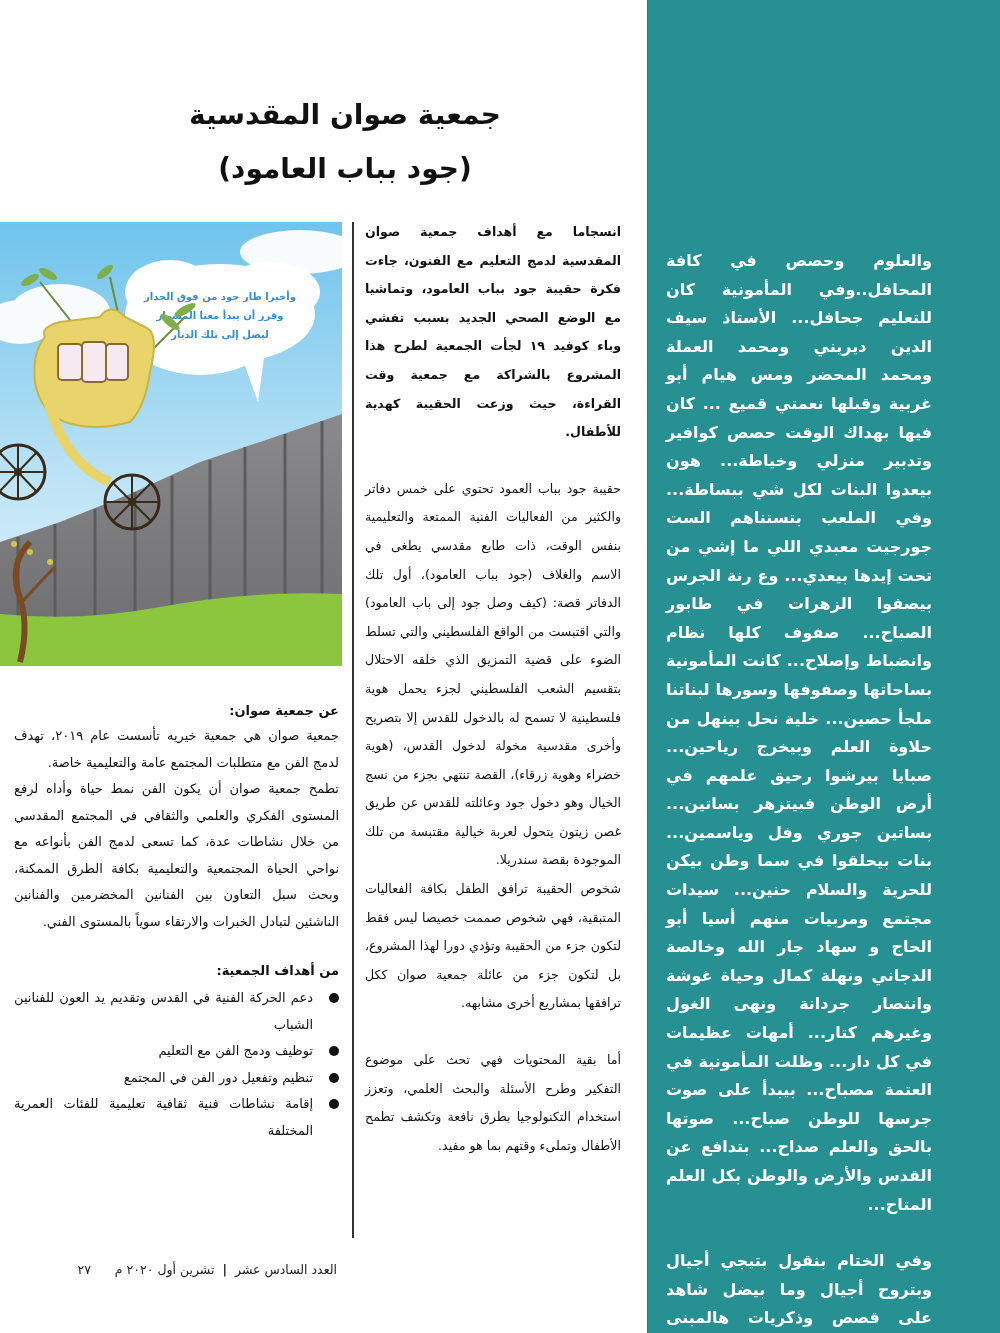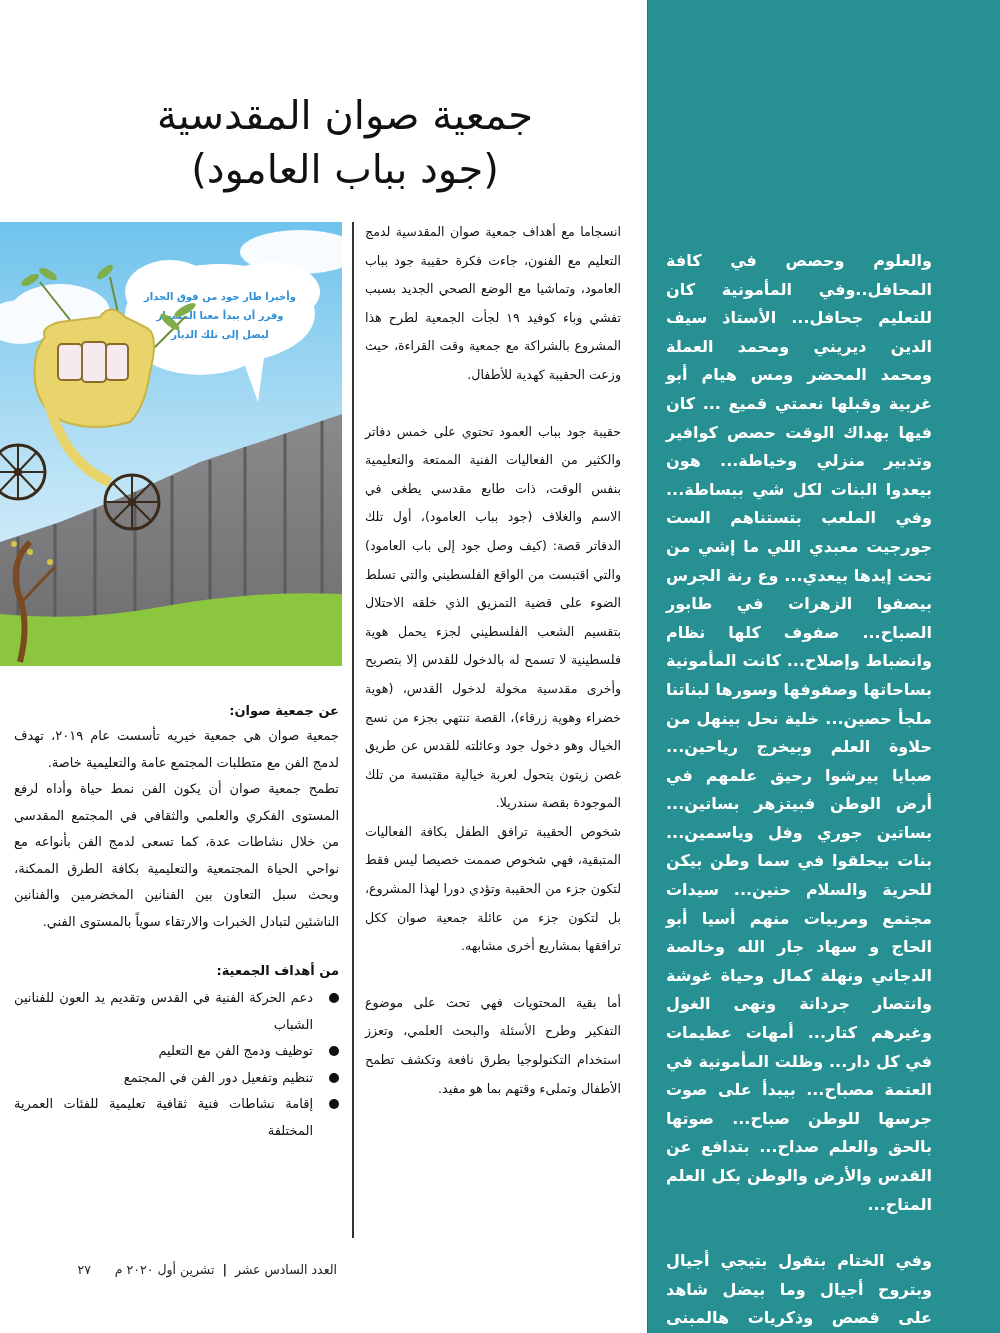--- a/index.html
+++ b/index.html
@@ -15,31 +15,31 @@
     direction: rtl; text-align: justify; text-align-last: right;
     color: #ffffff; font-size: 16px; line-height: 28.6px; font-weight: bold;
     font-family: "DejaVu Sans", sans-serif;
   }
   .teal-col p { margin: 0; }
   .teal-col p.gap { margin-top: 28px; }
 
   .title {
     position: absolute; left: 90px; top: 88px; width: 510px;
     direction: rtl; text-align: center;
-    font-family: "DejaVu Sans", sans-serif; font-size: 40px; line-height: 54px;
-    color: #111; font-weight: normal;
+    font-family: "DejaVu Sans", sans-serif; font-size: 28px; line-height: 54px;
+    color: #111; font-weight: bold;
   }
 
   .mid-col {
     position: absolute; left: 365px; top: 218px; width: 256px;
     direction: rtl; text-align: justify; text-align-last: right;
     font-size: 12.6px; line-height: 28.6px; color: #111;
   }
   .mid-col p { margin: 0; }
-  .mid-col p.bold { font-weight: normal; }
+  .mid-col p.bold { font-weight: bold; }
   .mid-col p.gap { margin-top: 28px; }
   .divider {
     position: absolute; left: 352px; top: 222px; width: 1.5px; height: 1016px; background: #333;
   }
 
   .illustration {
     position: absolute; left: 0; top: 222px; width: 342px; height: 572px; overflow: hidden;
   }
 
   .left-col {

